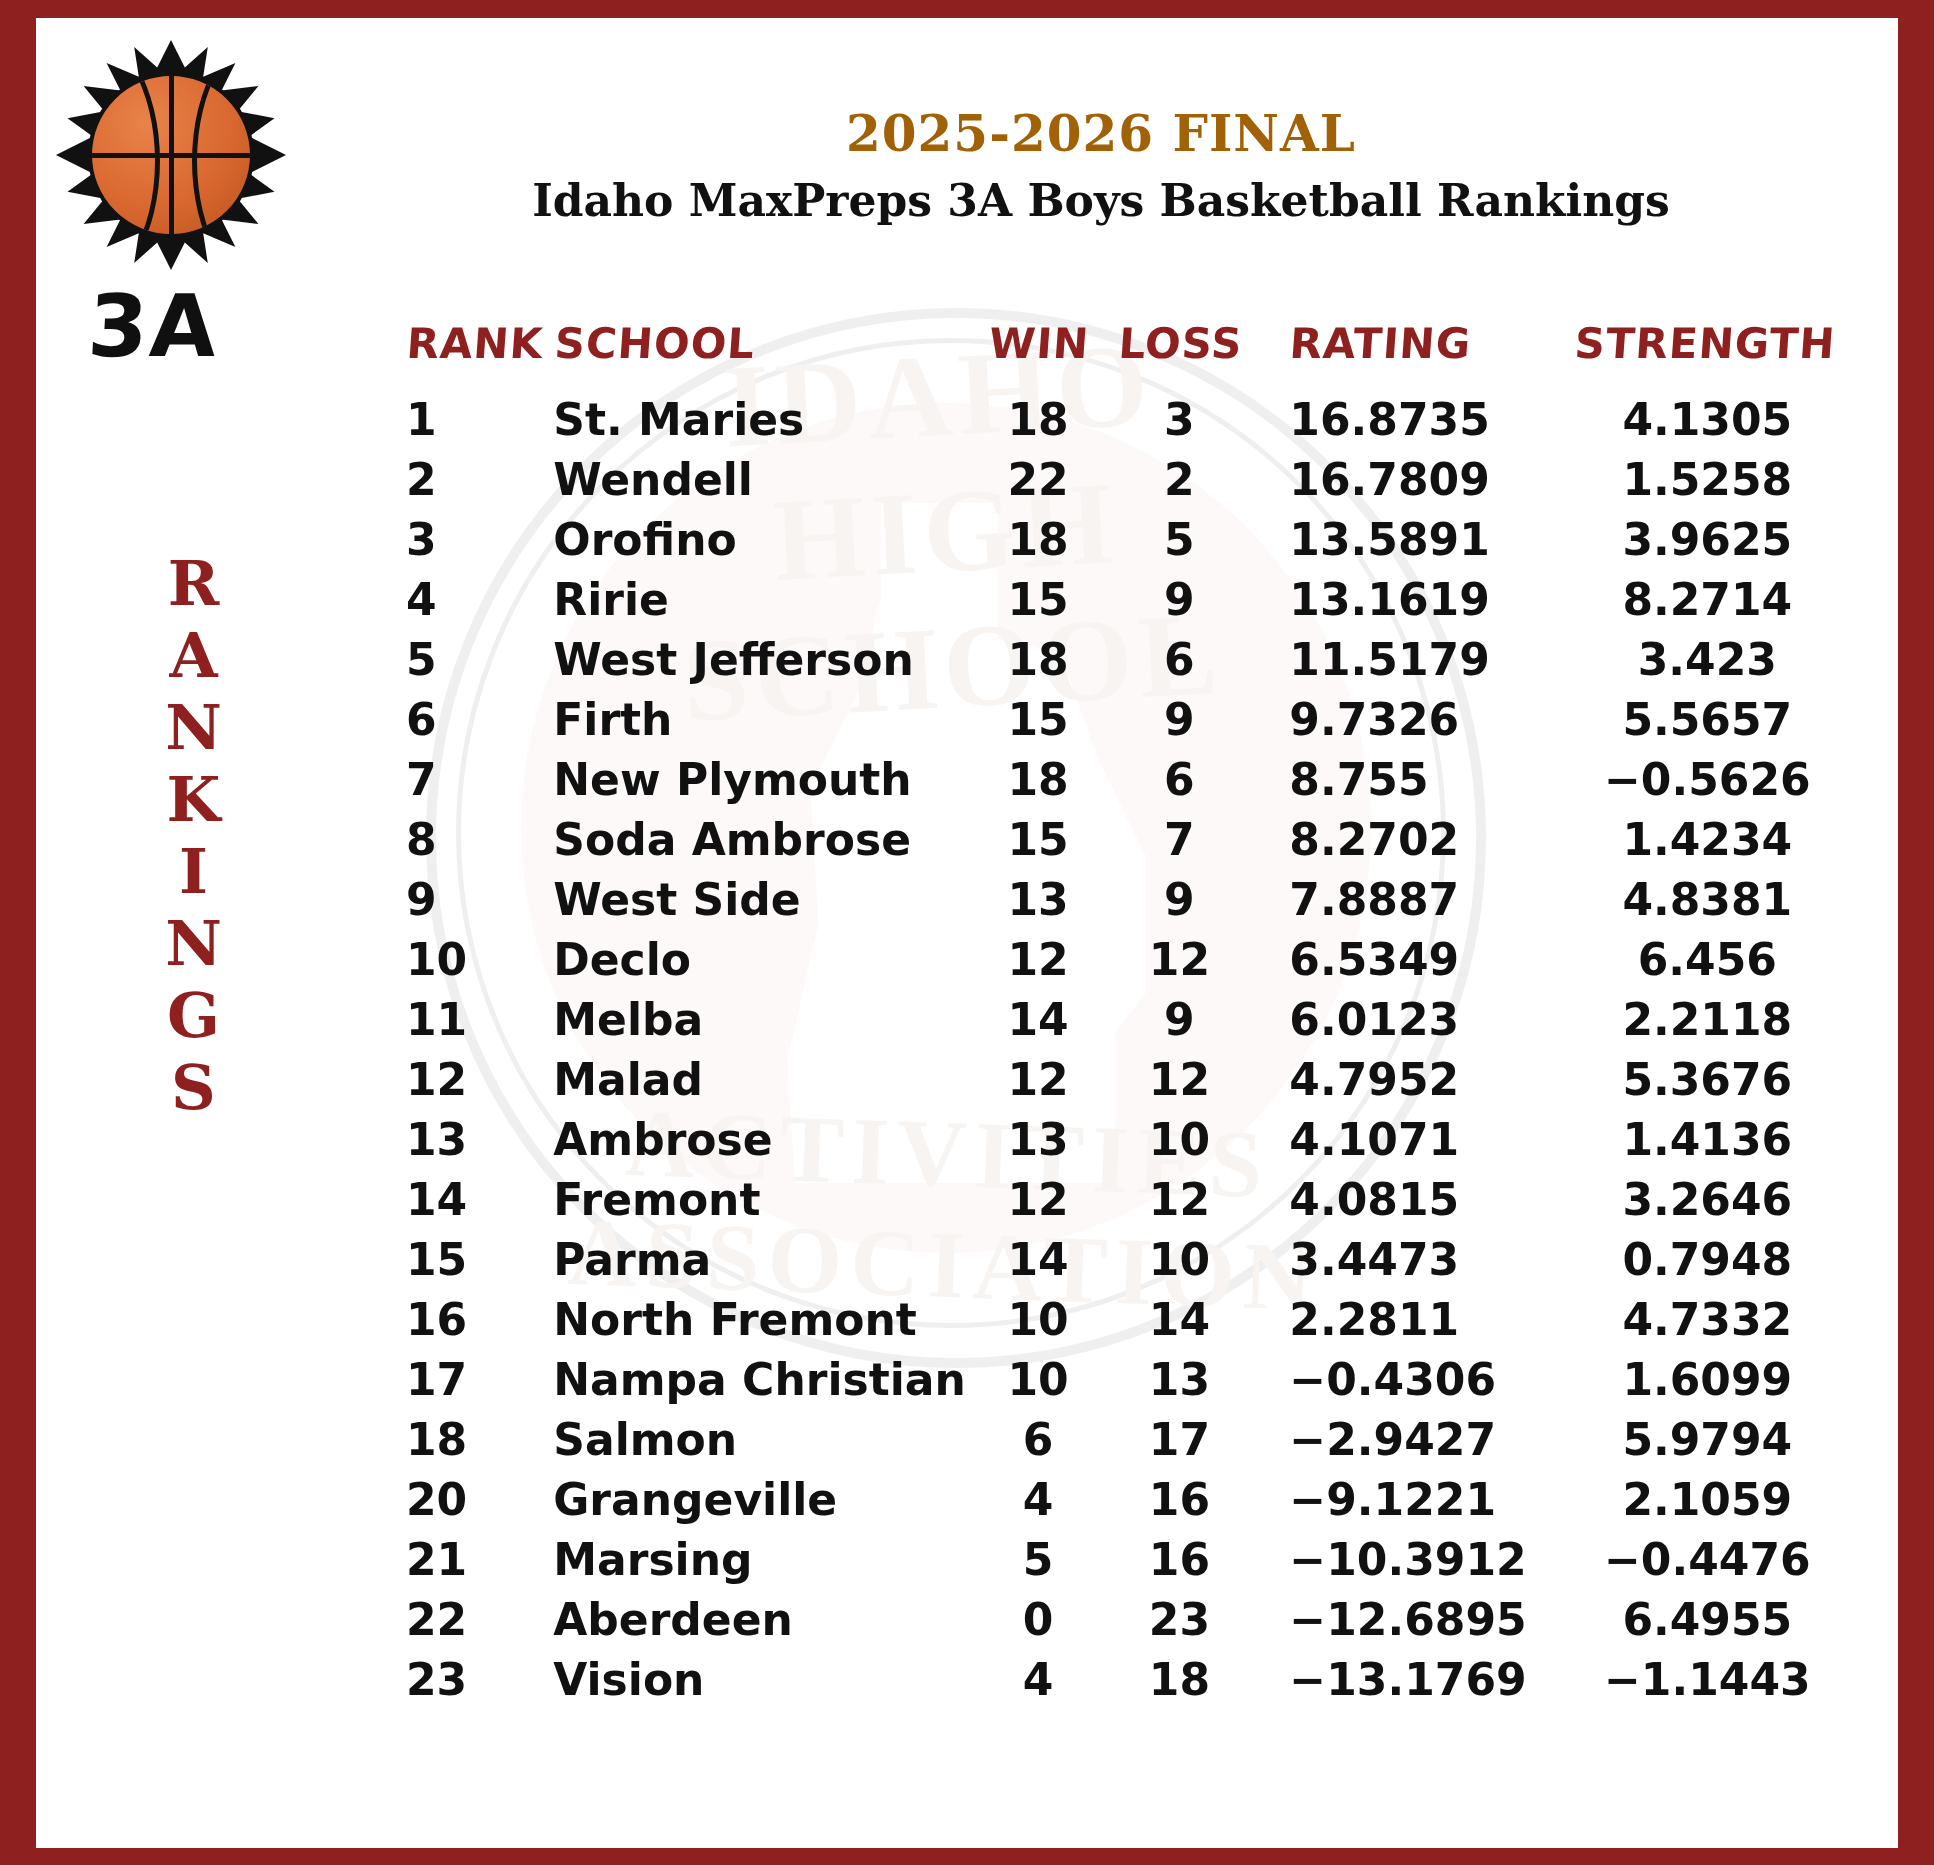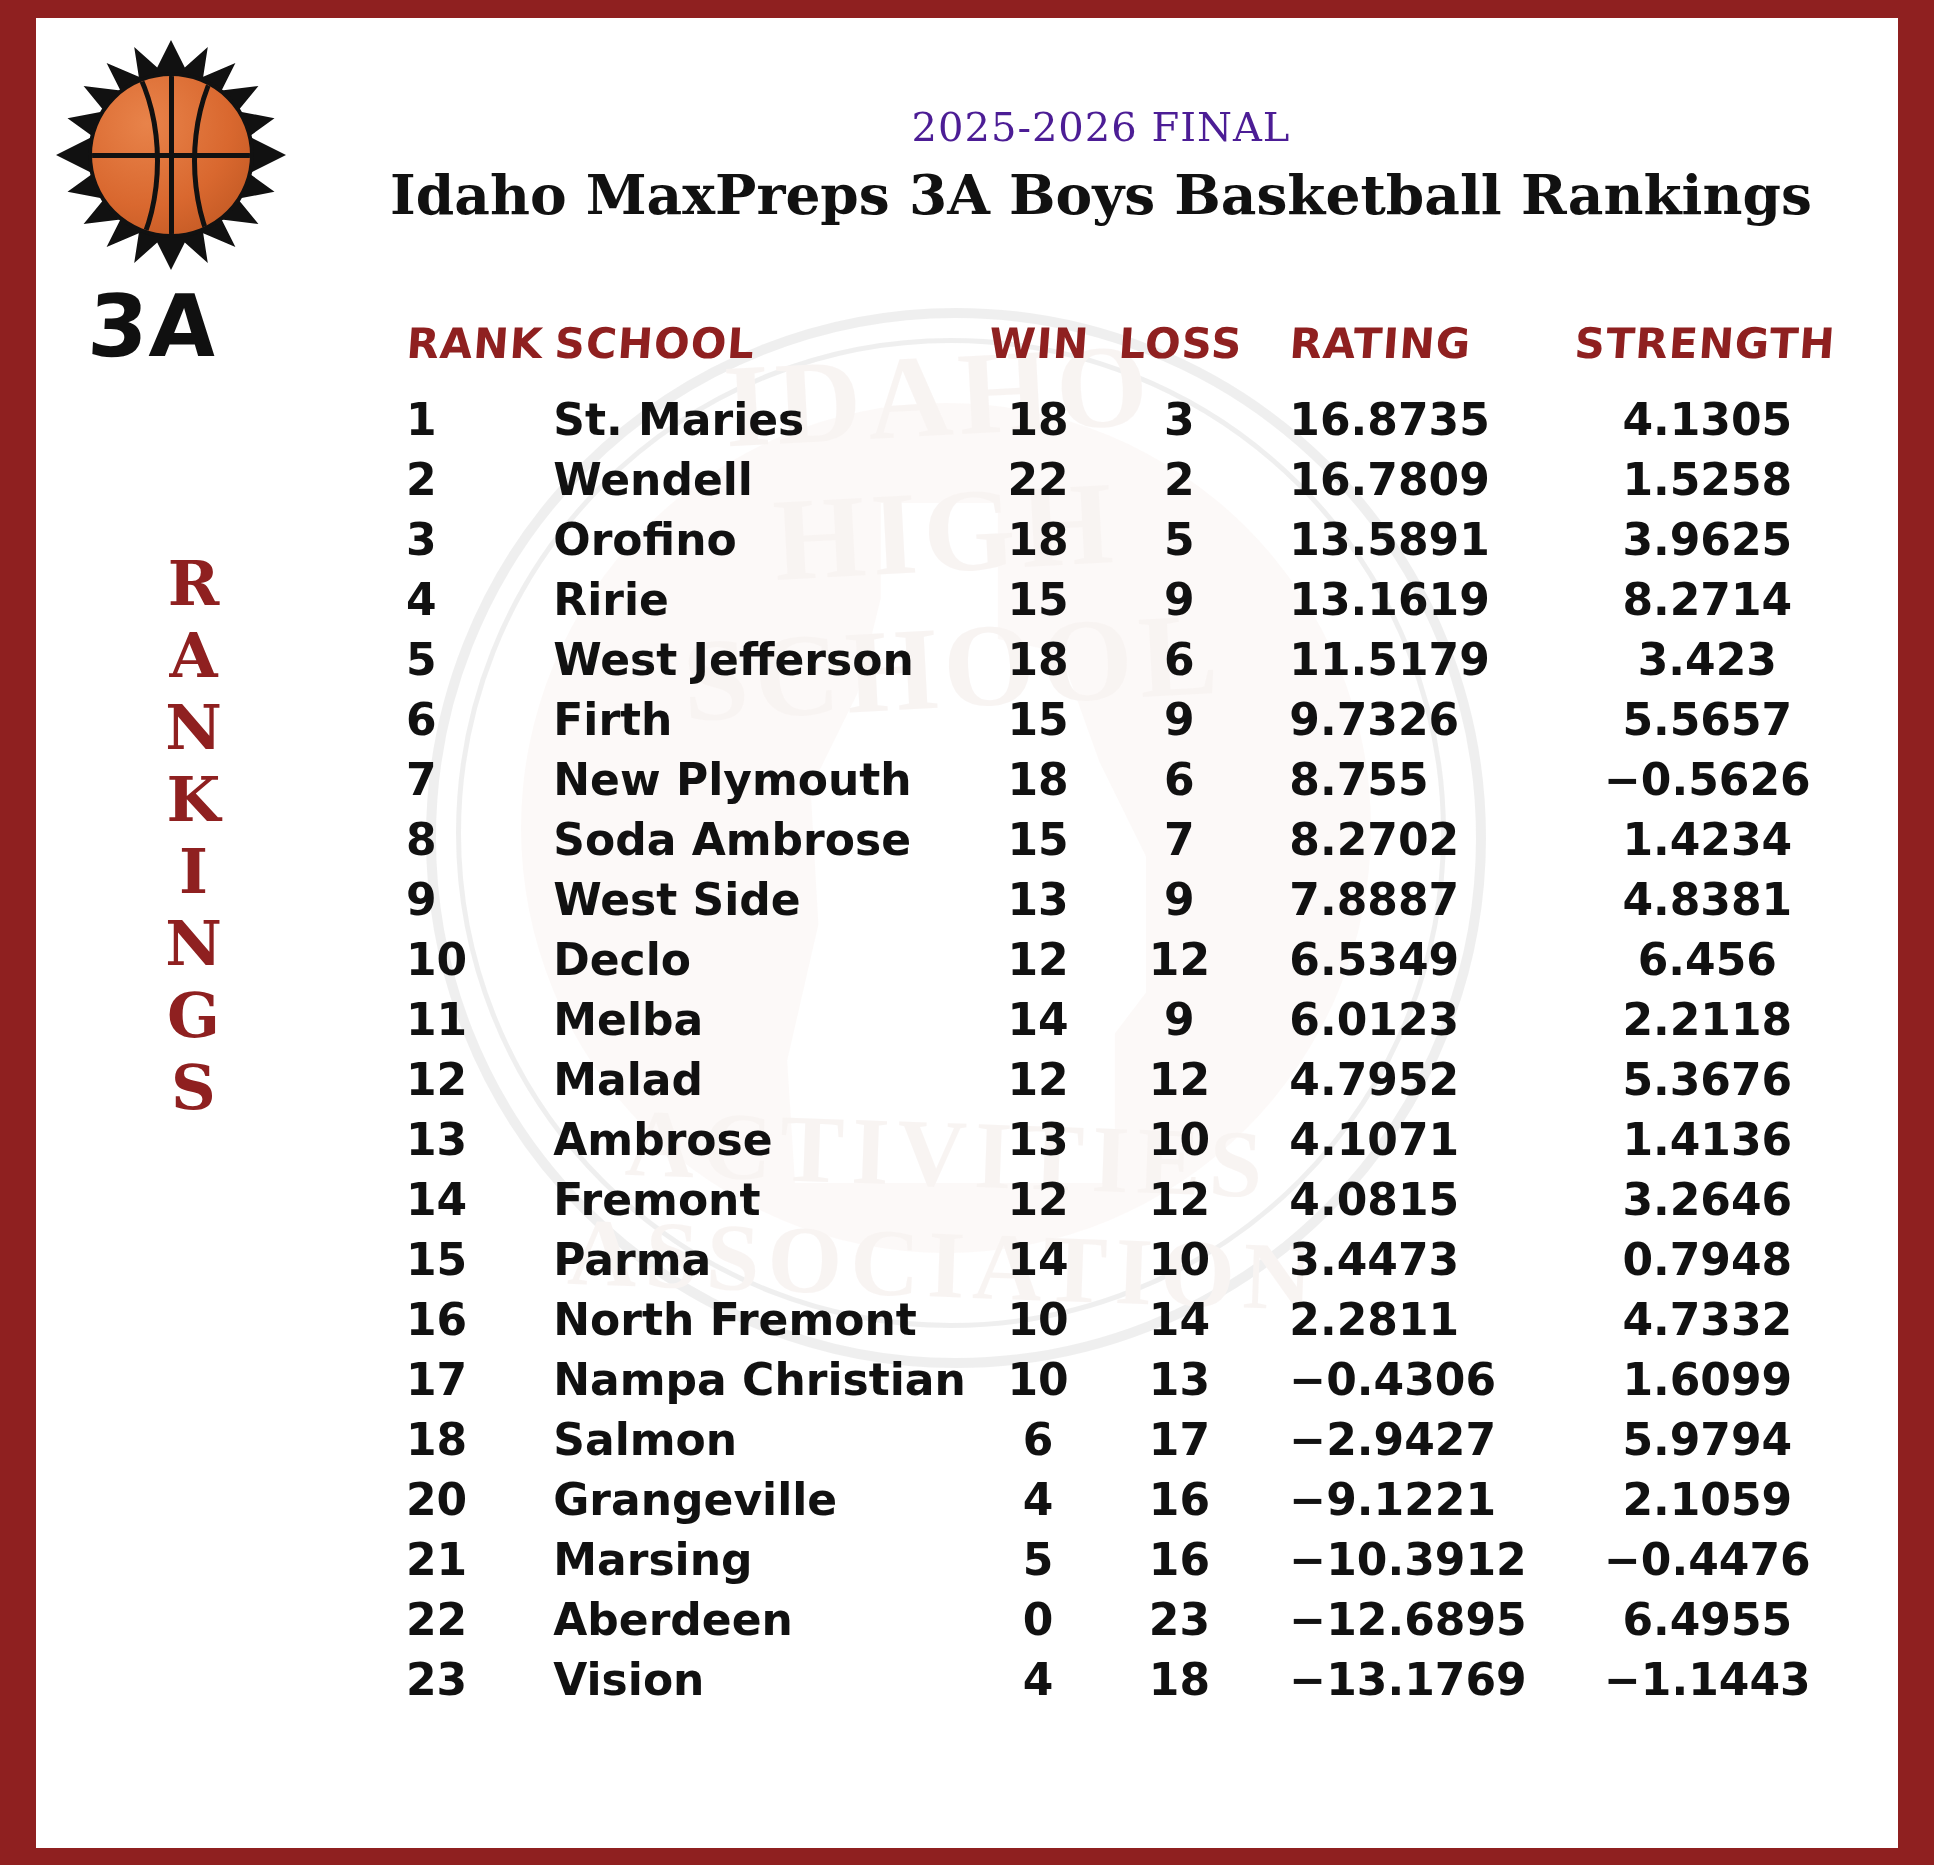--- a/index.html
+++ b/index.html
@@ -173,29 +173,29 @@
   
   .title-block {
     position: absolute;
     left: 300px;
     top: 86px;
     width: 1530px;
     text-align: center;
   }
   .title-line1 {
     font-family: "DejaVu Serif", serif;
-    font-weight: normal;
-    font-size: 40px;
-    color: #4c1d95;
+    font-weight: bold;
+    font-size: 50px;
+    color: #a16207;
     letter-spacing: 1px;
   }
   .title-line2 {
     font-family: "DejaVu Serif", serif;
     font-weight: bold;
-    font-size: 55px;
+    font-size: 44px;
     color: #111;
     margin-top: 12px;
   }
 
   
   .table-wrap {
     position: absolute;
     left: 366px;
     top: 300px;
     width: 1440px;

